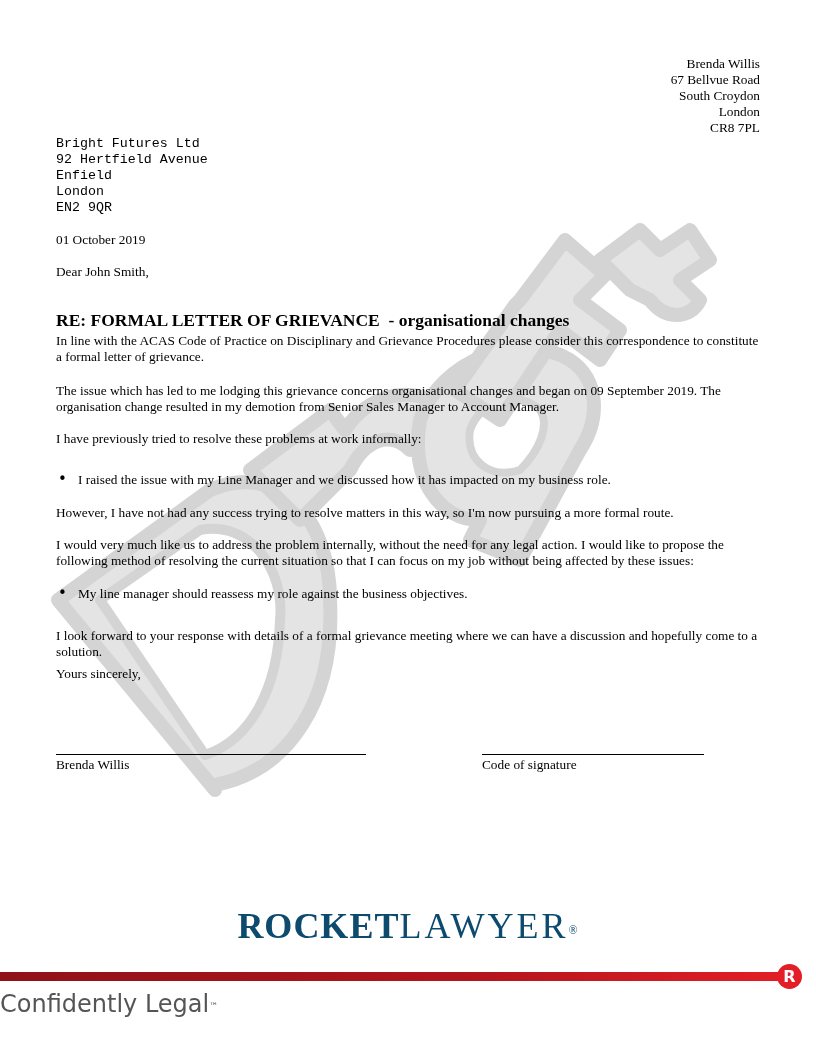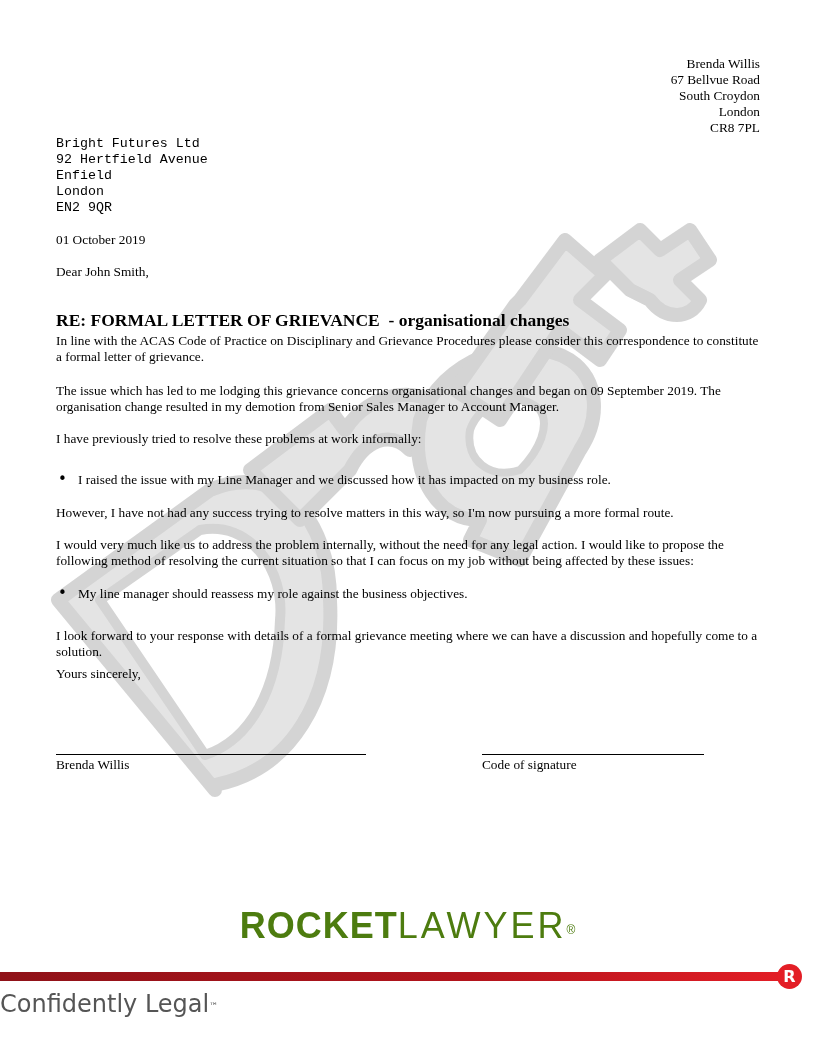--- a/index.html
+++ b/index.html
@@ -10,21 +10,21 @@
   .recipient { left: 56px; top: 136px; font-family: Liberation Mono, monospace; }
   .date { left: 56px; top: 232px; text-align: center; }
   .salutation { left: 56px; top: 264px; }
   .heading { left: 56px; top: 309px; font-weight: bold; font-size: 17.5px; line-height: 22px; white-space: pre; text-align: right; }
   .body-para { left: 56px; width: 710px; }
   .bullet { left: 78px; width: 690px; }
   .bullet::before { content: "\2022"; position: absolute; left: -20px; top: -1px; font-size: 15px; font-family: "DejaVu Sans", sans-serif; }
   .sig-line { height: 1px; background: #000; }
   .watermark { left: 0; top: 0; width: 816px; height: 1054px; pointer-events: none; }
   .logo-wrap { left: 0; top: 918px; width: 816px; text-align: center; }
-  .logo { font-family: Liberation Sans, sans-serif; font-size: 36px; color: #4d7c0f; letter-spacing: 1px; }
+  .logo { font-family: Liberation Serif, serif; font-size: 36px; color: #0c4a6e; letter-spacing: 1px; }
   .logo .bold { font-weight: bold; }
   .logo .light { font-weight: normal; letter-spacing: 3px; }
   .logo sup { font-size: 12px; vertical-align: top; position: relative; top: 4px; }
   .redbar { left: 0; top: 972px; width: 785px; height: 9px;
             background: linear-gradient(to right, #8f1218, #b3141c 60%, #e31e26); }
   .r-badge { left: 777px; top: 964px; width: 25px; height: 25px; border-radius: 50%;
              background: #e31e26; color: #fff; font-family: "DejaVu Sans", sans-serif;
              font-weight: bold; font-size: 16px; line-height: 25px; text-align: center; }
   .tagline { left: 0; top: 996px; width: 816px; 
              font-family: "DejaVu Sans", sans-serif; font-size: 24px; color: #555; font-weight: normal; }

